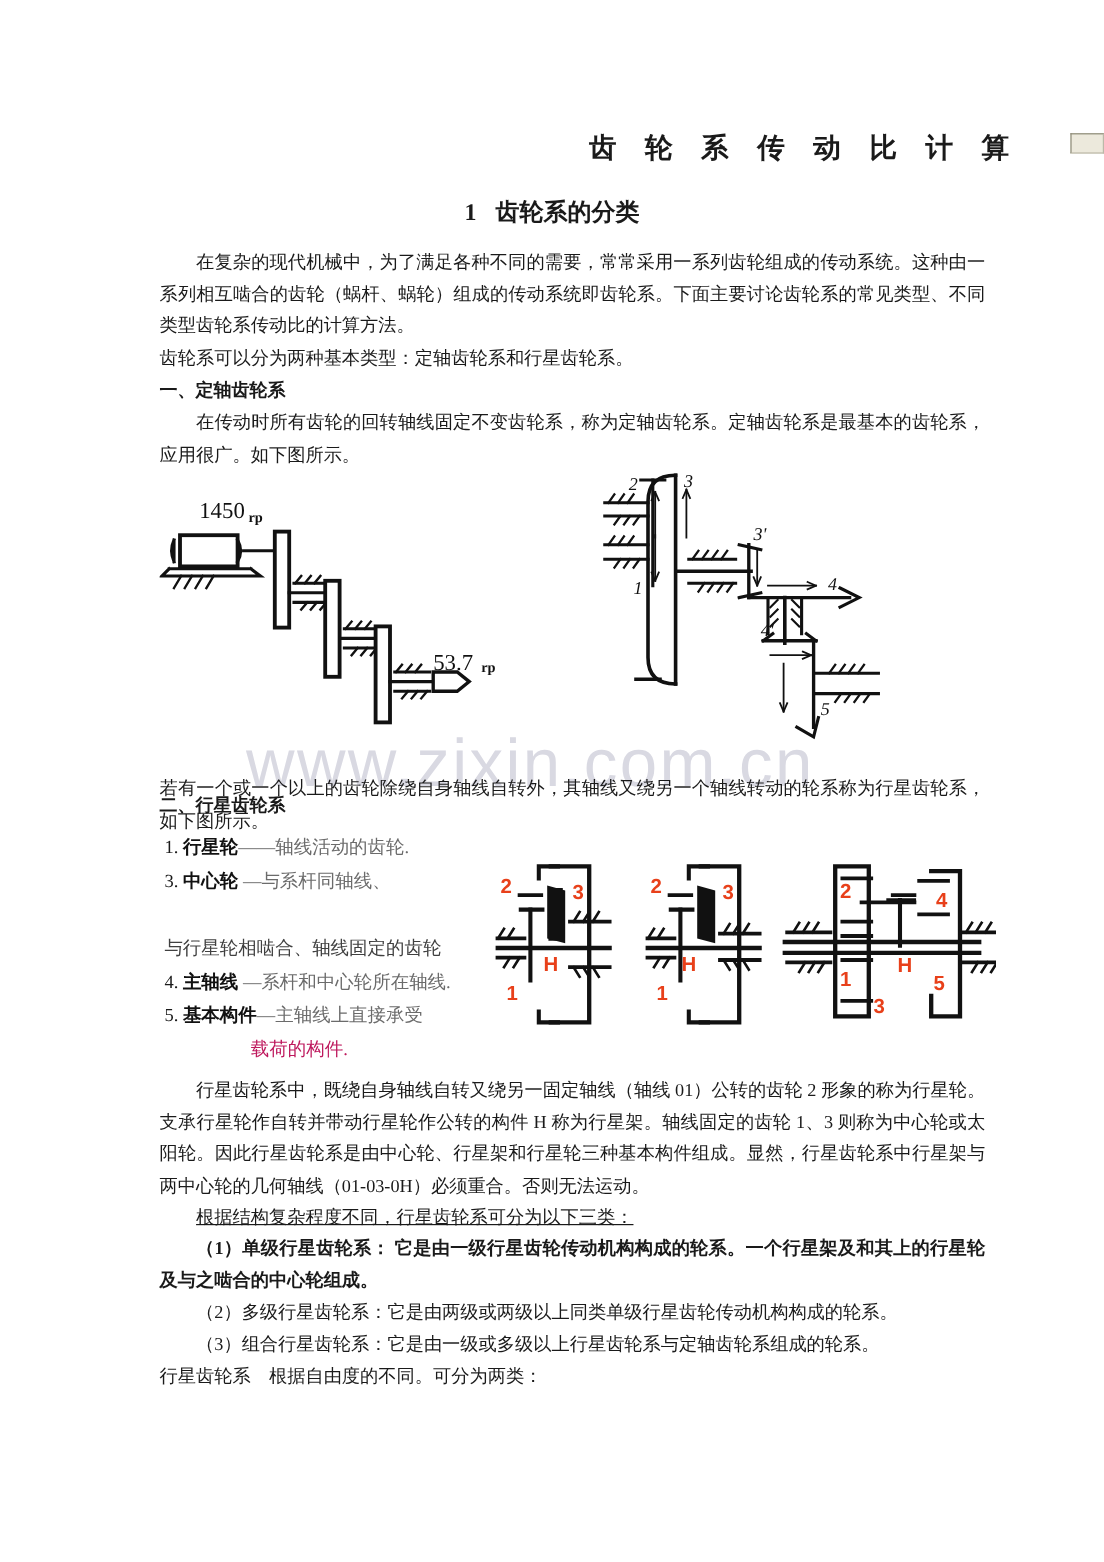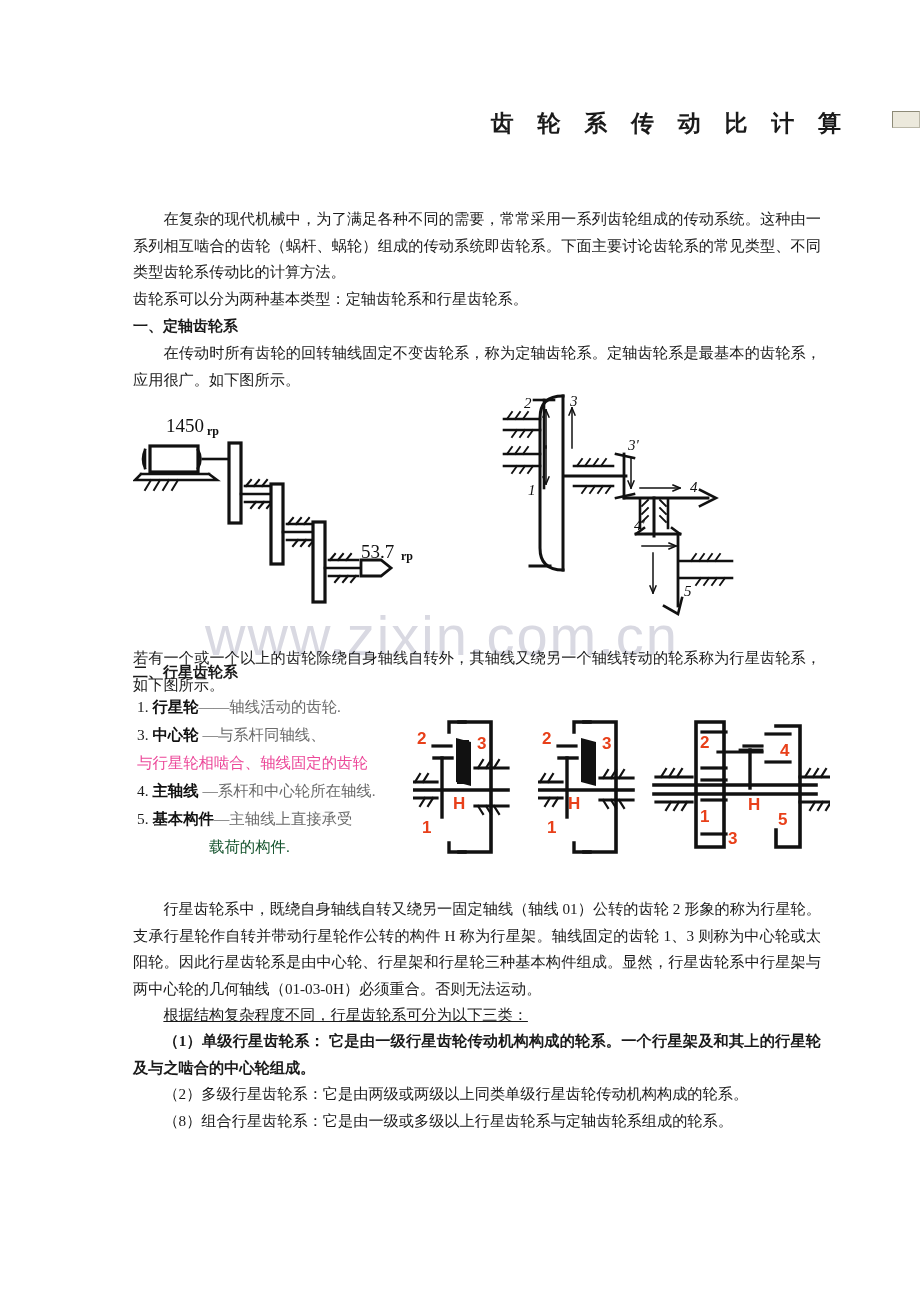--- a/index.html
+++ b/index.html
@@ -101,22 +101,22 @@
     top: 693px;
     width: 300px;
     z-index: 3;
     font-size: 15.4px;
     line-height: 28px;
   }
   .deflist .row { white-space: nowrap; }
   .deflist .idx { color: #1a1a1a; }
   .deflist .term { font-weight: bold; color: #111; }
   .deflist .desc { color: #6b6b6b; }
-  .deflist .cont { color: #ec4899; }
-  .deflist .center-cont { color: #14532d; padding-left: 72px; }
+  .deflist .cont { color: #404040; margin-top: 28px; }
+  .deflist .center-cont { color: #be185d; padding-left: 72px; }
 
   
   .figure { position: absolute; z-index: 2; }
   .fig-label {
     font-family: "Liberation Serif", "DejaVu Serif", serif;
     font-style: italic;
     font-size: 15px;
     fill: #111;
   }
   .fig-label-red {
@@ -141,20 +141,23 @@
 <body>
 
 <div class="page">
 
   <div class="watermark">www.zixin.com.cn</div>
 
   <div class="doc-title">
     <span>齿 轮 系 传 动 比 计 算</span><span class="title-badge"></span>
   </div>
 
+  <div class="section-title">
+    <span class="num">1</span><span>齿轮系的分类</span>
+  </div>
 
   <div class="tblock" style="left:133px; top:206px; width:688px;">
     <p class="ind2">在复杂的现代机械中，为了满足各种不同的需要，常常采用一系列齿轮组成的传动系统。这种由一系列相互啮合的齿轮（蜗杆、蜗轮）组成的传动系统即齿轮系。下面主要讨论齿轮系的常见类型、不同类型齿轮系传动比的计算方法。</p>
   </div>
   <div class="tblock" style="left:133px; top:286px; width:688px;">
     <p>齿轮系可以分为两种基本类型：定轴齿轮系和行星齿轮系。</p>
   </div>
 
   <div class="sub-head" style="left:133px; top:313px;">一、定轴齿轮系</div>
   <div class="tblock" style="left:133px; top:340px; width:688px;">
@@ -414,16 +417,19 @@
   <div class="tblock" style="left:133px; top:1002px; width:688px;text-decoration:underline;">
     <p class="ind2">根据结构复杂程度不同，行星齿轮系可分为以下三类：</p>
   </div>
   <div class="tblock" style="left:133px; top:1028px; width:688px;font-weight:bold;">
     <p class="ind2">（1）单级行星齿轮系：  它是由一级行星齿轮传动机构构成的轮系。一个行星架及和其上的行星轮及与之啮合的中心轮组成。</p>
   </div>
   <div class="tblock" style="left:133px; top:1081px; width:688px;">
     <p class="ind2">（2）多级行星齿轮系：它是由两级或两级以上同类单级行星齿轮传动机构构成的轮系。</p>
   </div>
   <div class="tblock" style="left:133px; top:1108px; width:688px;">
-    <p class="ind2">（8）组合行星齿轮系：它是由一级或多级以上行星齿轮系与定轴齿轮系组成的轮系。</p>
+    <p class="ind2">（3）组合行星齿轮系：它是由一级或多级以上行星齿轮系与定轴齿轮系组成的轮系。</p>
+  </div>
+  <div class="tblock" style="left:133px; top:1135px; width:688px;">
+    <p>行星齿轮系　根据自由度的不同。可分为两类：</p>
   </div>
 
 </div>
 
 </body></html>

